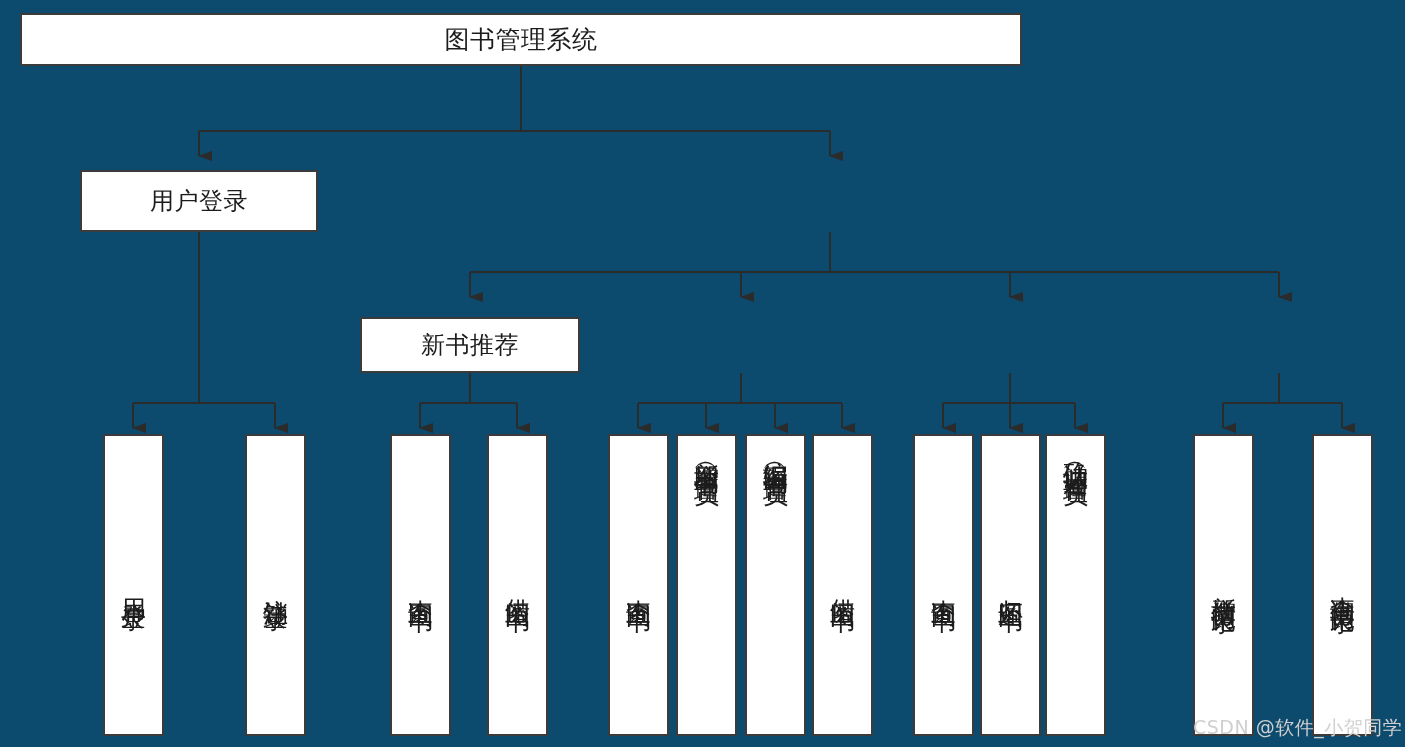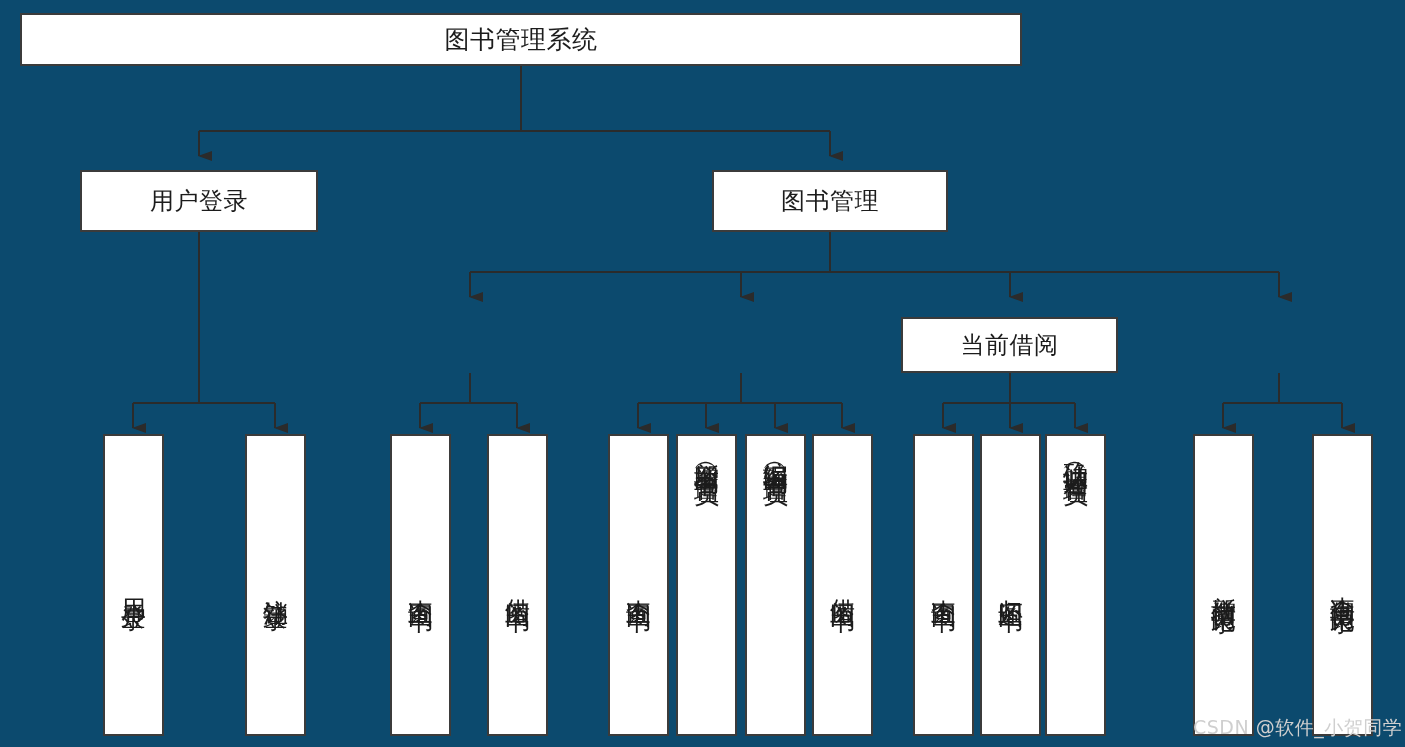--- a/index.html
+++ b/index.html
@@ -136,29 +136,26 @@
   </svg>
 
   <div class="node horiz root" style="left:20px; top:13px; width:1002px; height:53px;">
     <span class="label">图书管理系统</span>
   </div>
 
   <div class="node horiz" style="left:80px; top:170px; width:238px; height:62px;">
     <span class="label">用户登录</span>
   </div>
 
-  <div class="node horiz" style="left:712px; top:170px; width:236px; height:62px;">
-    <span class="label">图书管理</span>
-  </div>
-
-
-
-  <div class="node horiz" style="left:901px; top:317px; width:217px; height:56px;">
-    <span class="label">当前借阅</span>
-  </div>
+
+  <div class="node horiz" style="left:360px; top:317px; width:220px; height:56px;">
+    <span class="label">新书推荐</span>
+  </div>
+
+
 
 
   <div class="node vert centered" style="left:103px; top:434px; width:61px; height:302px;">
     <span class="label">用户登录</span>
   </div>
 
   <div class="node vert centered" style="left:245px; top:434px; width:61px; height:302px;">
     <span class="label">注销登录</span>
   </div>
 

